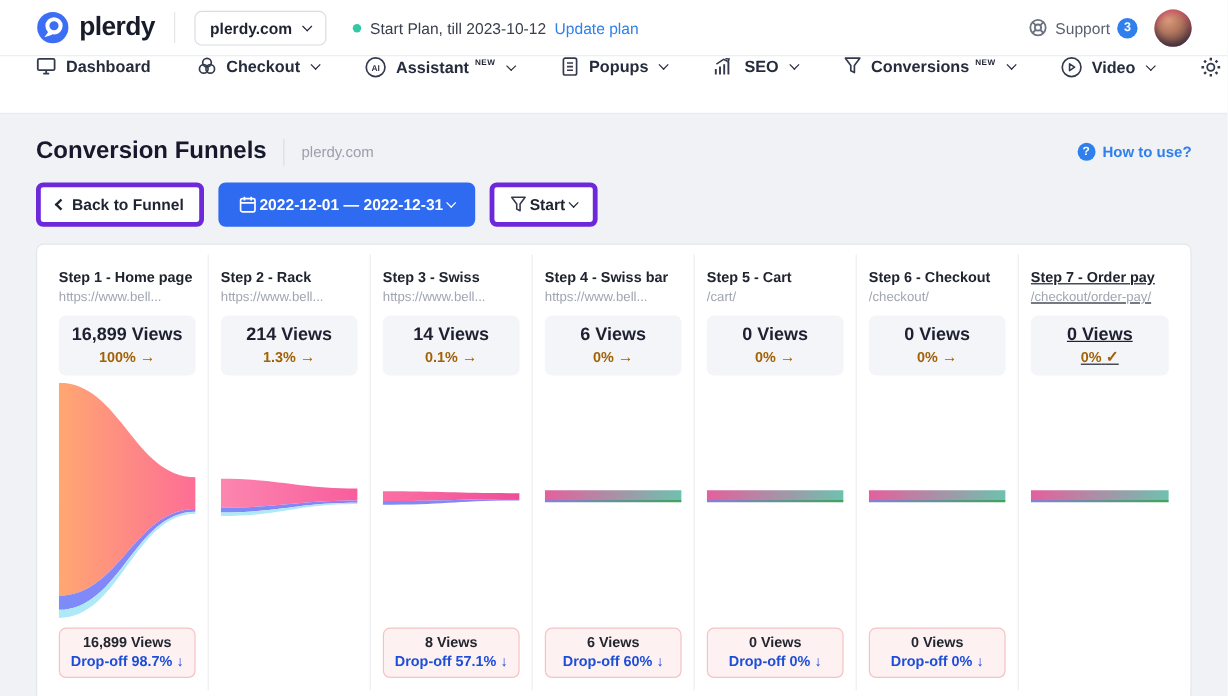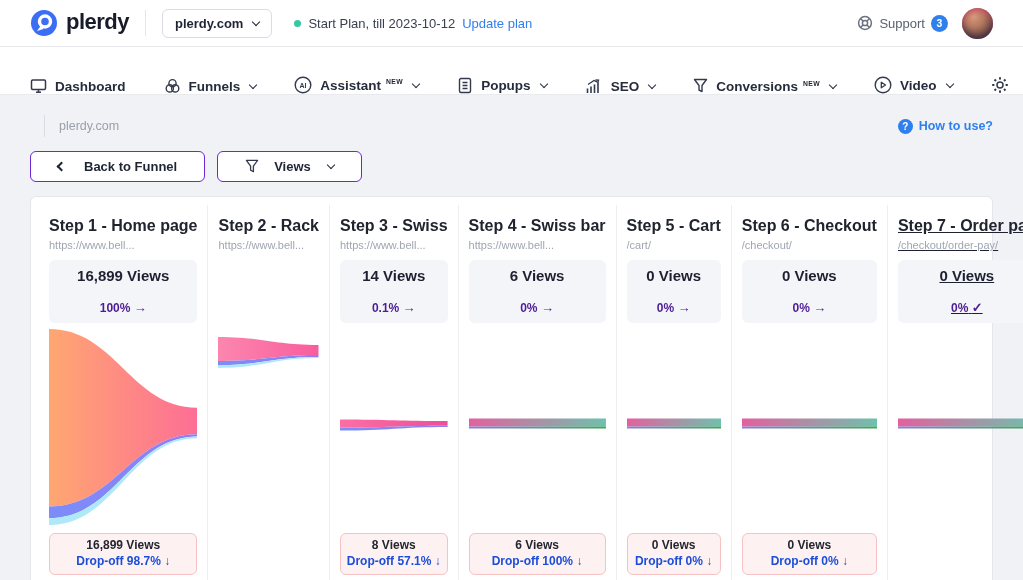--- a/index.html
+++ b/index.html
@@ -20,21 +20,21 @@
   .top-right { margin-left:auto; display:flex; align-items:center; gap:14px; }
   .support { display:flex; align-items:center; gap:6px; font-size:13px; color:#5a6170; cursor:pointer;text-align:center; }
   .badge-count { min-width:17px; height:17px; border-radius:50%; background:#2f80ed; color:#fff;
                  font-size:10.5px; font-weight:700; display:flex; align-items:center; justify-content:center; }
   .avatar { width:31px; height:31px; border-radius:50%; cursor:pointer;
             background:radial-gradient(circle at 38% 28%, #d89a7e 0%, #b4785f 35%, #6e4a45 70%, #3c3040 100%);
             box-shadow:inset 0 -3px 6px rgba(40,30,60,.55), inset 0 4px 4px rgba(230,80,110,.55); }
 
   
   .nav { height:48px; background:#fff; border-bottom:1px solid #e9eaee;
-         display:flex; align-items:flex-end; padding:0 30px; gap:38px; }
+         display:flex; align-items:flex-start; padding:0 30px; gap:38px; }
   .nav-item { display:flex; align-items:center; gap:8px; font-size:13.5px; font-weight:600;
               color:#272c3d; cursor:pointer; white-space:nowrap; }
   .nav-item svg { display:block; }
   .new-badge { font-size:6.8px; font-weight:700; letter-spacing:.4px; color:#1d2130;
                align-self:flex-start; margin:2px 0 0 -3px; }
   .chev { display:inline-block; width:6px; height:6px; border-right:1.6px solid currentColor;
           border-bottom:1.6px solid currentColor; transform:rotate(45deg); margin:-3px 0 0 2px; }
   .chev-left { display:inline-block; width:7px; height:7px; border-left:2px solid currentColor;
                border-bottom:2px solid currentColor; transform:rotate(45deg); margin-right:4px; }
 
@@ -42,35 +42,35 @@
   .page-head { display:flex; align-items:center; padding:20px 30px 0; }
   .page-title { font-size:20px; font-weight:800; color:#16192c; }
   .page-site { font-size:12.5px; color:#9aa0ab; }
   .head-div { width:1px; height:22px; background:#d9dce3; margin:0 14px; }
   .howto { margin-left:auto; display:flex; align-items:center; gap:6px; font-size:12.5px;
            font-weight:600; color:#2f80ed; cursor:pointer; }
   .q-ic { width:15px; height:15px; border-radius:50%; background:#2f80ed; color:#fff; font-size:10px;
           font-weight:700; display:flex; align-items:center; justify-content:center; }
 
   .toolbar { display:flex; align-items:center; gap:12px; padding:14px 30px 0; }
-  .btn { display:flex; align-items:center; gap:15px; border:1px solid #6d28d9; background:#fff;
-         border-radius:6px; padding:7px 27px; font-size:13px; font-weight:600; color:#1f2433;
+  .btn { display:flex; align-items:center; gap:2px; border:4px solid #6d28d9; background:#fff;
+         border-radius:6px; padding:7px 13px; font-size:13px; font-weight:600; color:#1f2433;
          cursor:pointer; font-family:inherit; }
   .btn-blue { background:#2e6bf0; border-color:#2e6bf0; color:#fff; }
 
   
   .panel { margin:14px 30px 0; background:#fff; border:1px solid #e4e6eb; border-radius:6px; padding:8px; }
   .cols { display:grid; grid-template-columns:repeat(7,1fr); }
   .col { padding:12px 10px 10px; border-right:1px solid #eceef2; display:flex; flex-direction:column; }
   .col:last-child { border-right:none;text-decoration:underline; }
-  .step-title { font-size:16px; font-weight:700; color:#20242f; white-space:nowrap; overflow:hidden; }
+  .step-title { font-size:12px; font-weight:700; color:#20242f; white-space:nowrap; overflow:hidden; }
   .step-url { font-size:11px; color:#a0a5b1; margin-top:4px; white-space:nowrap; overflow:hidden; }
   .views-card { background:#f4f5f8; border-radius:6px; margin-top:9px; padding:7px 6px 8px; text-align:center; }
   .views { font-size:15px; font-weight:800; color:#1d2030; }
-  .rate { font-size:12px; font-weight:600; color:#4c1d95; margin-top:16px; }
+  .rate { font-size:12px; font-weight:600; color:#a16207; margin-top:3px; }
   .rate-ic { font-size:13px; }
   .chart { height:200px; margin-top:6px; }
   .chart svg { width:100%; height:100%; display:block; }
   .dropzone { height:42px; margin-top:4px; }
   .drop-card { border:1px solid #f6c2c4; background:#fdf1f2; border-radius:6px; padding:4px 4px 6px;
                text-align:center; cursor:pointer; }
   .drop-views { font-size:12px; font-weight:700; color:#23262f; }
   .drop-label { font-size:12px; font-weight:600; color:#1d4ed8; margin-top:2px; }
 </style>
 </head>
@@ -116,21 +116,21 @@
       <path d="M6 14.3 H11 M8.5 11.5 V14" stroke="#343a4d" stroke-width="1.5"></path>
     </svg>
     <span>Dashboard</span>
   </div>
   <div class="nav-item">
     <svg width="17" height="16" viewBox="0 0 17 16">
       <circle cx="8.5" cy="5.2" r="3.6" fill="none" stroke="#343a4d" stroke-width="1.4"></circle>
       <circle cx="5.8" cy="10.4" r="3.6" fill="none" stroke="#343a4d" stroke-width="1.4"></circle>
       <circle cx="11.2" cy="10.4" r="3.6" fill="none" stroke="#343a4d" stroke-width="1.4"></circle>
     </svg>
-    <span>Funnels</span>
+    <span>Checkout</span>
     <span class="chev"></span>
   </div>
   <div class="nav-item">
     <svg width="18" height="18" viewBox="0 0 18 18">
       <circle cx="9" cy="9" r="7.8" fill="none" stroke="#343a4d" stroke-width="1.4"></circle>
       <text x="9" y="12" font-size="7" font-weight="bold" fill="#343a4d" text-anchor="middle" font-family="Liberation Sans, sans-serif">AI</text>
     </svg>
     <span>Assistant</span>
     <span class="new-badge">NEW</span>
     <span class="chev"></span>
@@ -173,38 +173,47 @@
       <circle cx="9" cy="9" r="3" fill="none" stroke="#343a4d" stroke-width="1.5"></circle>
       <g stroke="#343a4d" stroke-width="2">
         <path d="M9 1.2 V3.4 M9 14.6 V16.8 M1.2 9 H3.4 M14.6 9 H16.8 M3.5 3.5 L5 5 M13 13 L14.5 14.5 M14.5 3.5 L13 5 M5 13 L3.5 14.5"></path>
       </g>
     </svg>
 
   </div>
 </div>
 
 <div class="page-head">
+  <span class="page-title">Conversion Funnels</span>
   <span class="head-div"></span>
   <span class="page-site">plerdy.com</span>
   <div class="howto">
     <span class="q-ic">?</span>
     <span>How to use?</span>
   </div>
 </div>
 
 <div class="toolbar">
   <button class="btn">
     <span class="chev-left"></span>
     <span>Back to Funnel</span>
   </button>
+  <button class="btn btn-blue">
+    <svg width="15" height="15" viewBox="0 0 15 15">
+      <rect x="1.5" y="2.5" width="12" height="11" rx="1.5" fill="none" stroke="#fff" stroke-width="1.4"></rect>
+      <path d="M4.7 1 V4 M10.3 1 V4 M1.5 6 H13.5" stroke="#fff" stroke-width="1.4"></path>
+    </svg>
+    <span>2022-12-01 — 2022-12-31</span>
+    <span class="chev"></span>
+  </button>
   <button class="btn">
     <svg width="14" height="15" viewBox="0 0 15 16">
       <path d="M1.5 1.5 H13.5 L9 7.5 V13.5 L6 12 V7.5 Z" fill="none" stroke="#343a4d" stroke-width="1.4" stroke-linejoin="round"></path>
     </svg>
-    <span>Views</span>
+    <span>Start</span>
     <span class="chev"></span>
   </button>
 </div>
 
 <div class="panel">
   <div class="cols">
   <div class="col">
     <div class="step-title">Step 1 - Home page</div>
     <div class="step-url">https://www.bell...</div>
     <div class="views-card">
@@ -240,20 +249,26 @@
         <div class="drop-label">
           <span>Drop-off 98.7%</span> <span>↓</span>
         </div>
       </div>
     </div>
   </div>
 
   <div class="col">
     <div class="step-title">Step 2 - Rack</div>
     <div class="step-url">https://www.bell...</div>
+    <div class="views-card">
+      <div class="views">214 Views</div>
+      <div class="rate">
+        <span>1.3%</span> <span class="rate-ic">→</span>
+      </div>
+    </div>
     <div class="chart">
       <svg viewBox="0 0 100 100" preserveAspectRatio="none">
             <defs>
               <linearGradient id="g1_0" x1="0" x2="1" y1="0" y2="0">
                 <stop offset="0" stop-color="#FC86AE"></stop>
                 <stop offset="1" stop-color="#F85D9D"></stop>
               </linearGradient>
               <linearGradient id="g1_1" x1="0" x2="1" y1="0" y2="0">
                 <stop offset="0" stop-color="#7C8CF8"></stop>
                 <stop offset="1" stop-color="#8F7FF5"></stop>
@@ -327,21 +342,21 @@
               </linearGradient>
             </defs>
             <path d="M0,44.8 C45,44.8 55,44.8 100,44.8 L100,48.8 C55,48.8 45,48.8 0,48.8 Z" fill="url(#g3_0)"></path>
             <path d="M0,48.8 C45,48.8 55,48.8 100,48.8 L100,49.8 C55,49.8 45,49.8 0,49.8 Z" fill="url(#g3_1)"></path>
           </svg>
     </div>
     <div class="dropzone">
       <div class="drop-card">
         <div class="drop-views">6 Views</div>
         <div class="drop-label">
-          <span>Drop-off 100%</span> <span>↓</span>
+          <span>Drop-off 60%</span> <span>↓</span>
         </div>
       </div>
     </div>
   </div>
 
   <div class="col">
     <div class="step-title">Step 5 - Cart</div>
     <div class="step-url">/cart/</div>
     <div class="views-card">
       <div class="views">0 Views</div>

